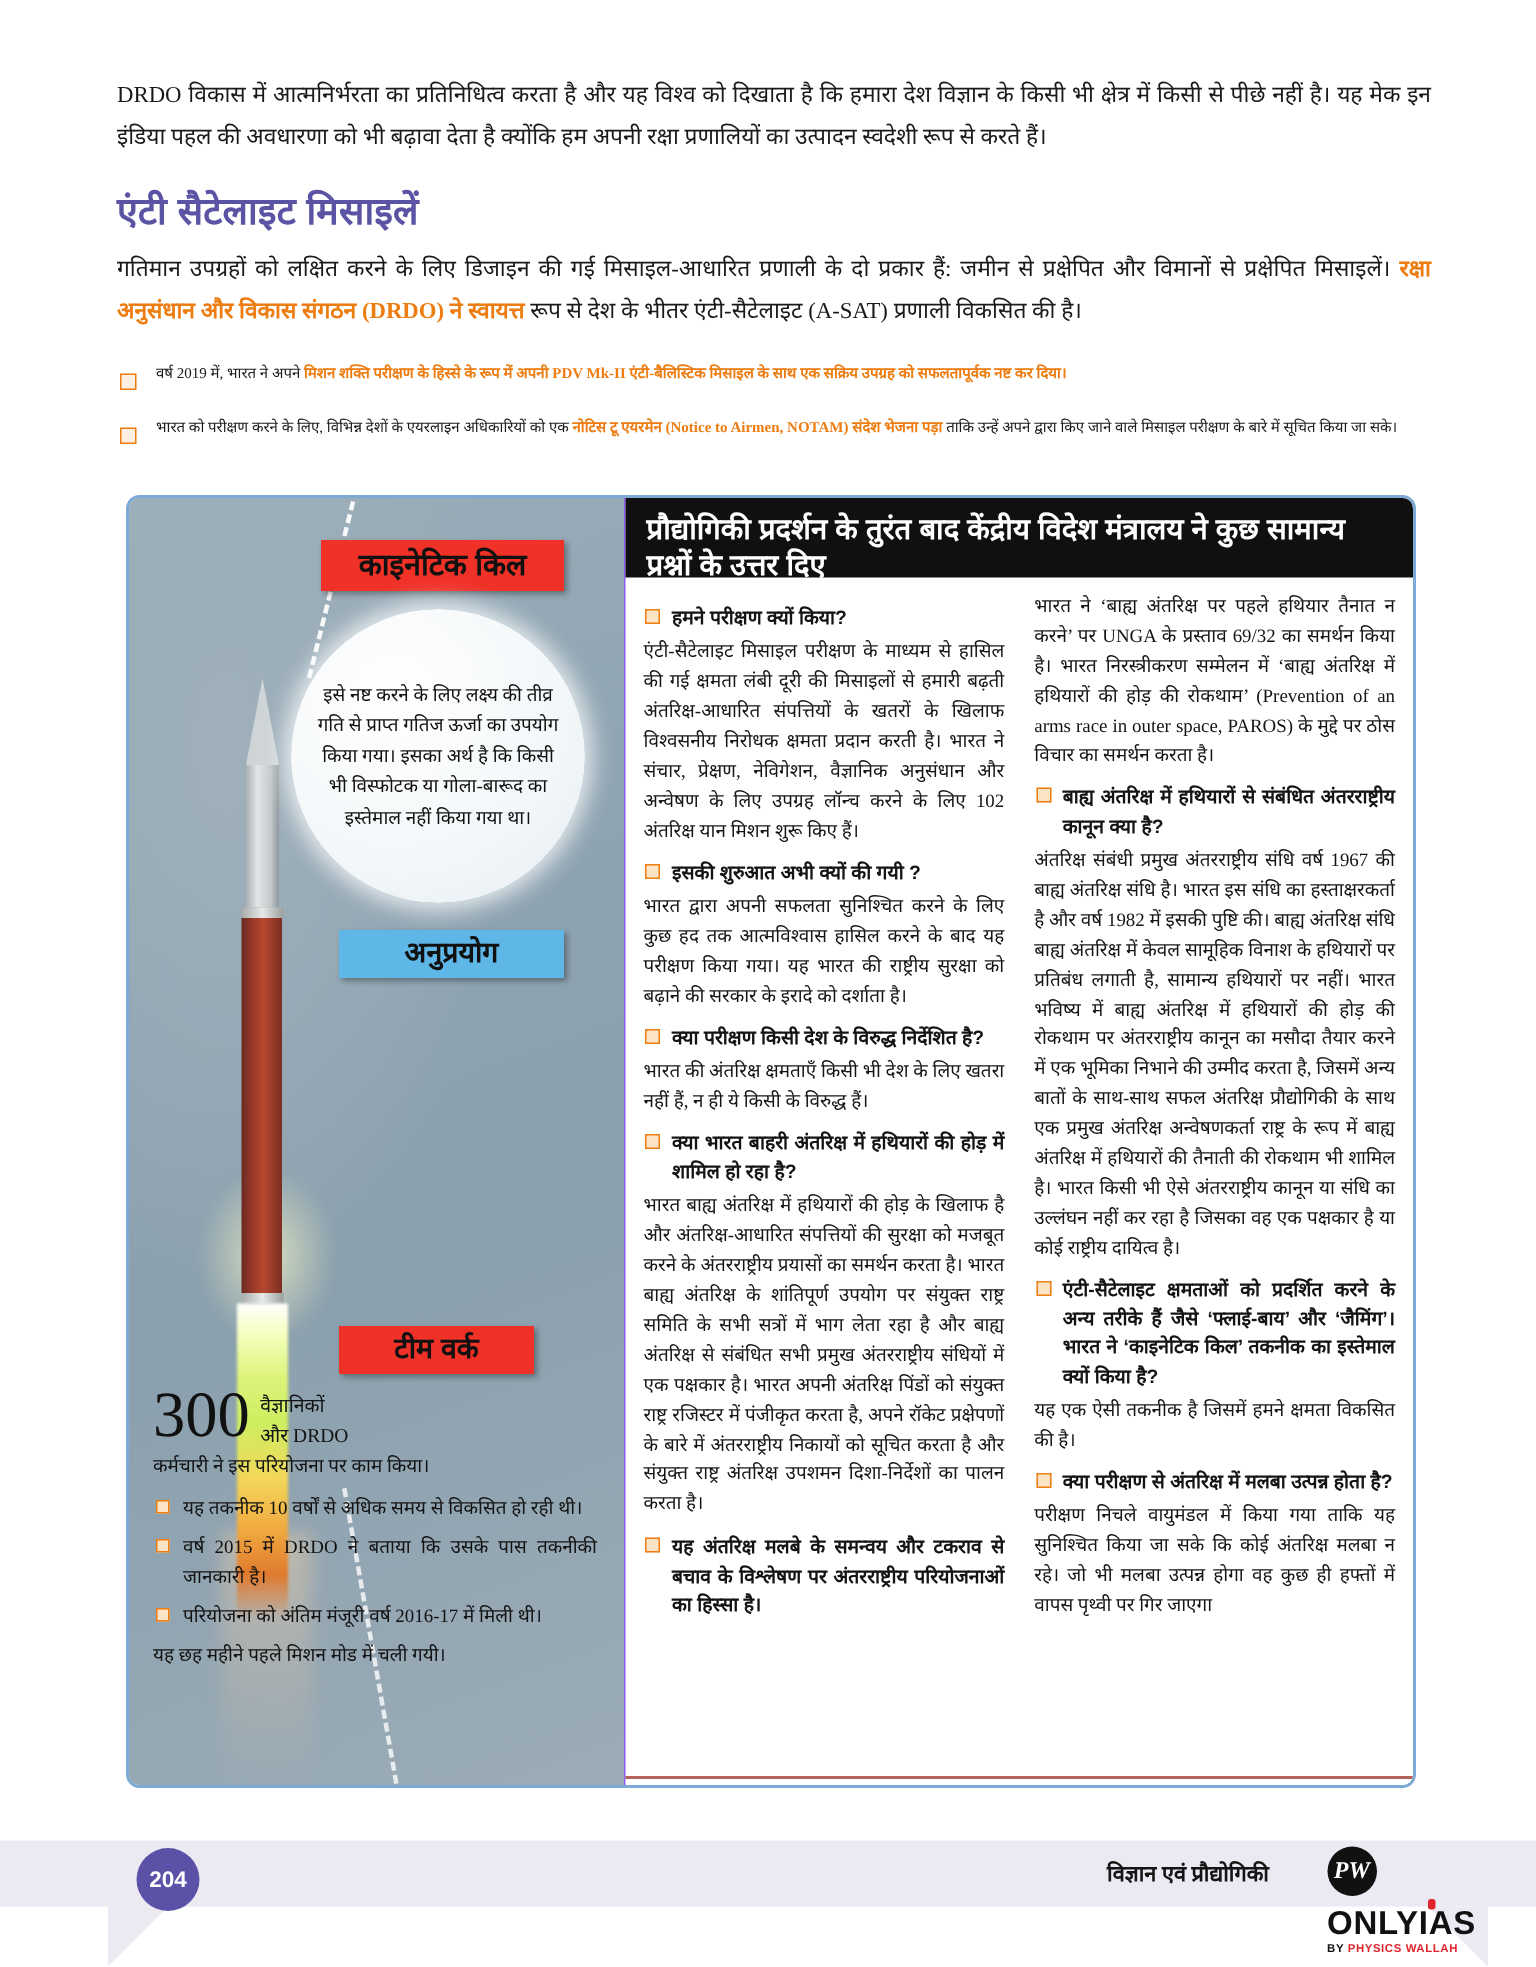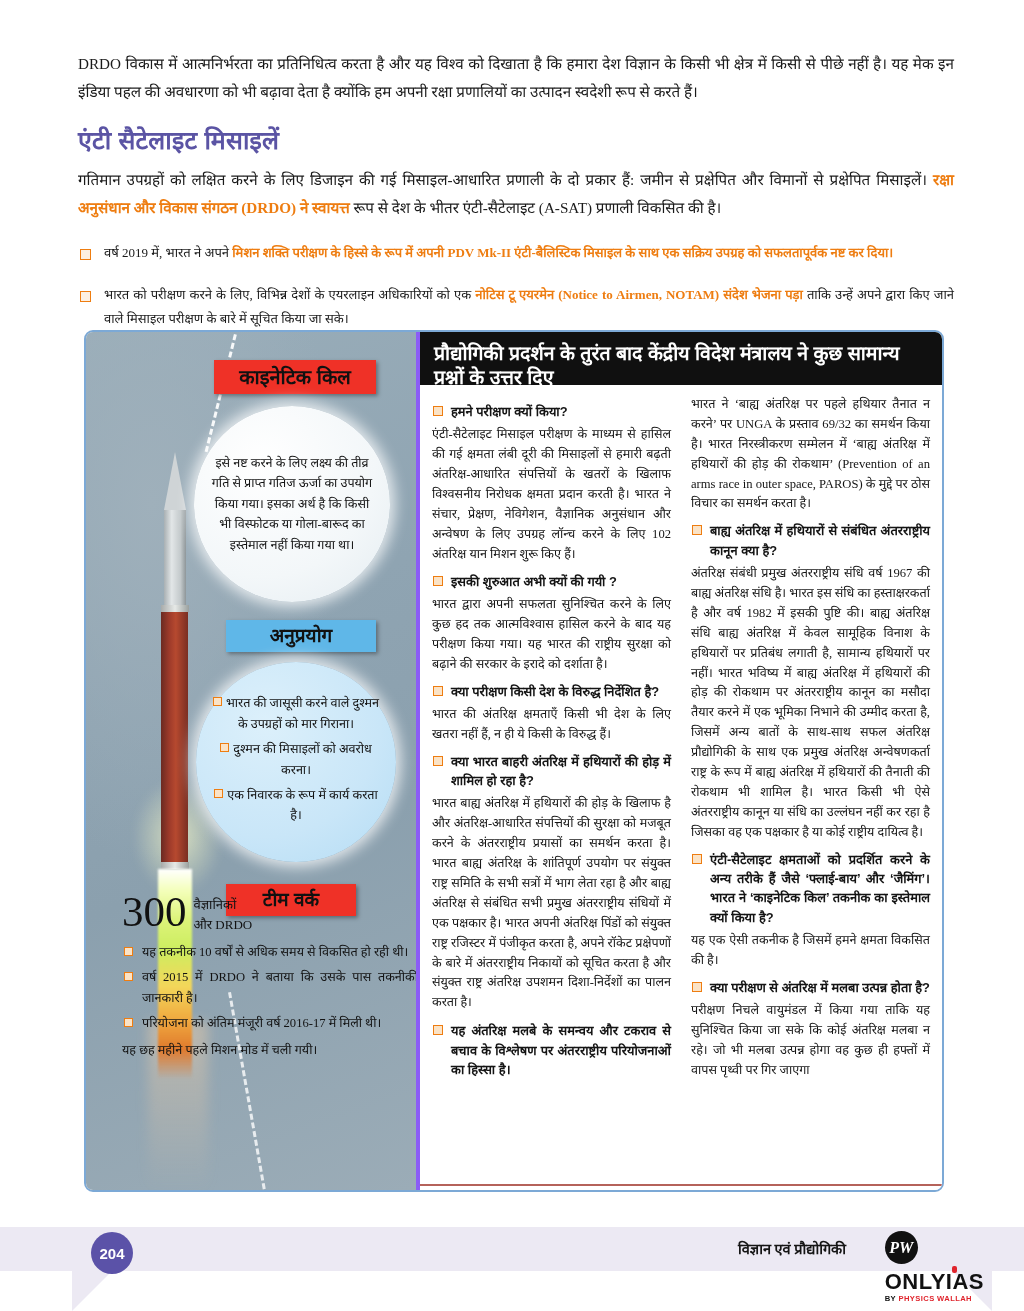--- a/index.html
+++ b/index.html
@@ -52,21 +52,21 @@
   }
 
   .bullets {
     margin: 10px 0 0 0;
     padding: 0;
     list-style: none;
   }
   .bullets li {
     position: relative;
     padding-left: 26px;
-    font-size: 13px;
+    font-size: 10px;
     line-height: 1.85;
     color: #1a1a1a;
     text-align: justify;
     margin-bottom: 4px;
     margin-top: 18px;
   }
   .bullets li .sqbullet {
     position: absolute;
     left: 2px;
     top: 8px;
@@ -292,21 +292,21 @@
   }
 
   
   .info-right {
     position: absolute;
     left: 330px;
     top: 0;
     right: 0;
     bottom: 0;
     background: #ffffff;
-    border-left: 4px solid #8b5cf6;
+    border-left: 1px solid #8b5cf6;
   }
   .black-header {
     background: #101010;
     color: #ffffff;
     padding: 10px 14px 10px 14px;
     font-family: "Liberation Sans", sans-serif;
     font-weight: bold;
     font-size: 19.5px;
     line-height: 1.22;
     height: 53px;
@@ -524,38 +524,32 @@
       </div>
 
       <div class="badge badge-red" style="left:128px; top:28px; width:162px; height:34px; line-height:34px; font-size:20px;">काइनेटिक किल</div>
 
       <div class="bubble bubble-white" style="left:108px; top:74px; width:196px; height:196px;">
         <span>इसे नष्ट करने के लिए लक्ष्य की तीव्र गति से प्राप्त गतिज ऊर्जा का उपयोग किया गया। इसका अर्थ है कि किसी भी विस्फोटक या गोला-बारूद का इस्तेमाल नहीं किया गया था।</span>
       </div>
 
       <div class="badge badge-blue" style="left:140px; top:288px; width:150px; height:32px; line-height:32px; font-size:19px;">अनुप्रयोग</div>
 
-      <div class="bubble bubble-blue" style="left:110px; top:330px; width:200px; height:200px;">
-        <ul>
-          <li><span class="mini-sq"></span><span>भारत की जासूसी करने वाले दुश्मन के उपग्रहों को मार गिराना।</span></li>
-          <li><span class="mini-sq"></span><span>दुश्मन की मिसाइलों को अवरोध करना।</span></li>
-          <li><span class="mini-sq"></span><span>एक निवारक के रूप में कार्य करता है।</span></li>
-        </ul>
-      </div>
 
       <div class="badge badge-red" style="left:140px; top:552px; width:130px; height:32px; line-height:32px; font-size:19px;">टीम वर्क</div>
 
-      <div class="stat-block" style="left:16px; top:560px; width:296px;margin-left:20px;">
+      <div class="stat-block" style="left:16px; top:592px; width:296px;">
         <div class="stat-row">
           <div class="stat-num">300</div>
           <div class="stat-label">
             <div>वैज्ञानिकों</div>
             <div>और DRDO</div>
           </div>
         </div>
+        <div class="stat-cont">कर्मचारी ने इस परियोजना पर काम किया।</div>
         <ul class="stat-list">
           <li><span class="mini-sq2"></span><span>यह तकनीक 10 वर्षों से अधिक समय से विकसित हो रही थी।</span></li>
           <li><span class="mini-sq2"></span><span>वर्ष 2015 में DRDO ने बताया कि उसके पास तकनीकी जानकारी है।</span></li>
           <li><span class="mini-sq2"></span><span>परियोजना को अंतिम मंजूरी वर्ष 2016-17 में मिली थी।</span></li>
         </ul>
         <div>यह छह महीने पहले मिशन मोड में चली गयी।</div>
       </div>
 
     </div>
 

